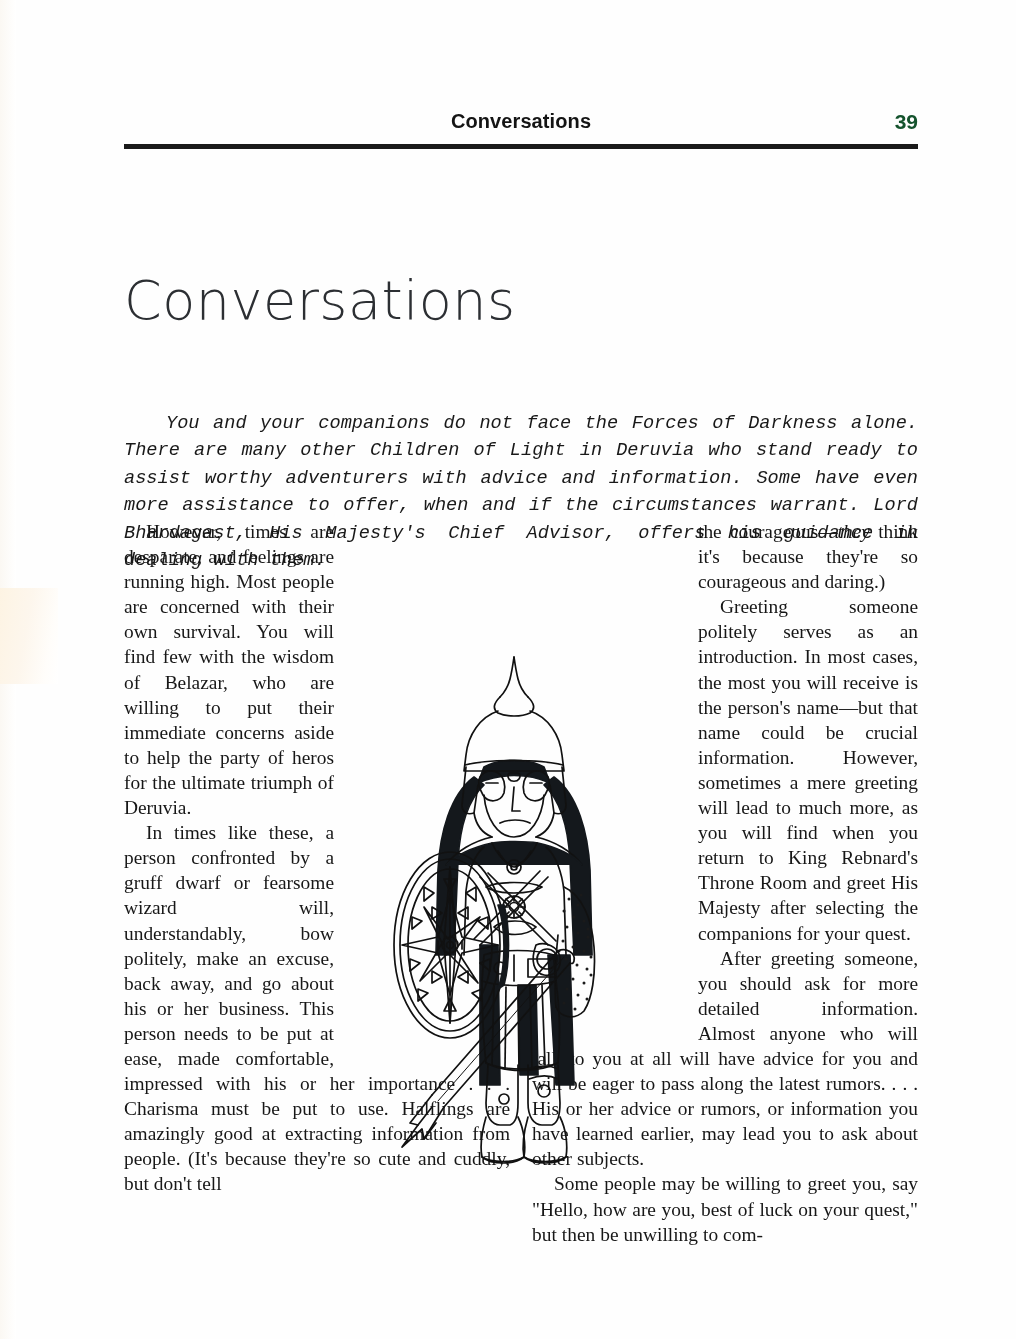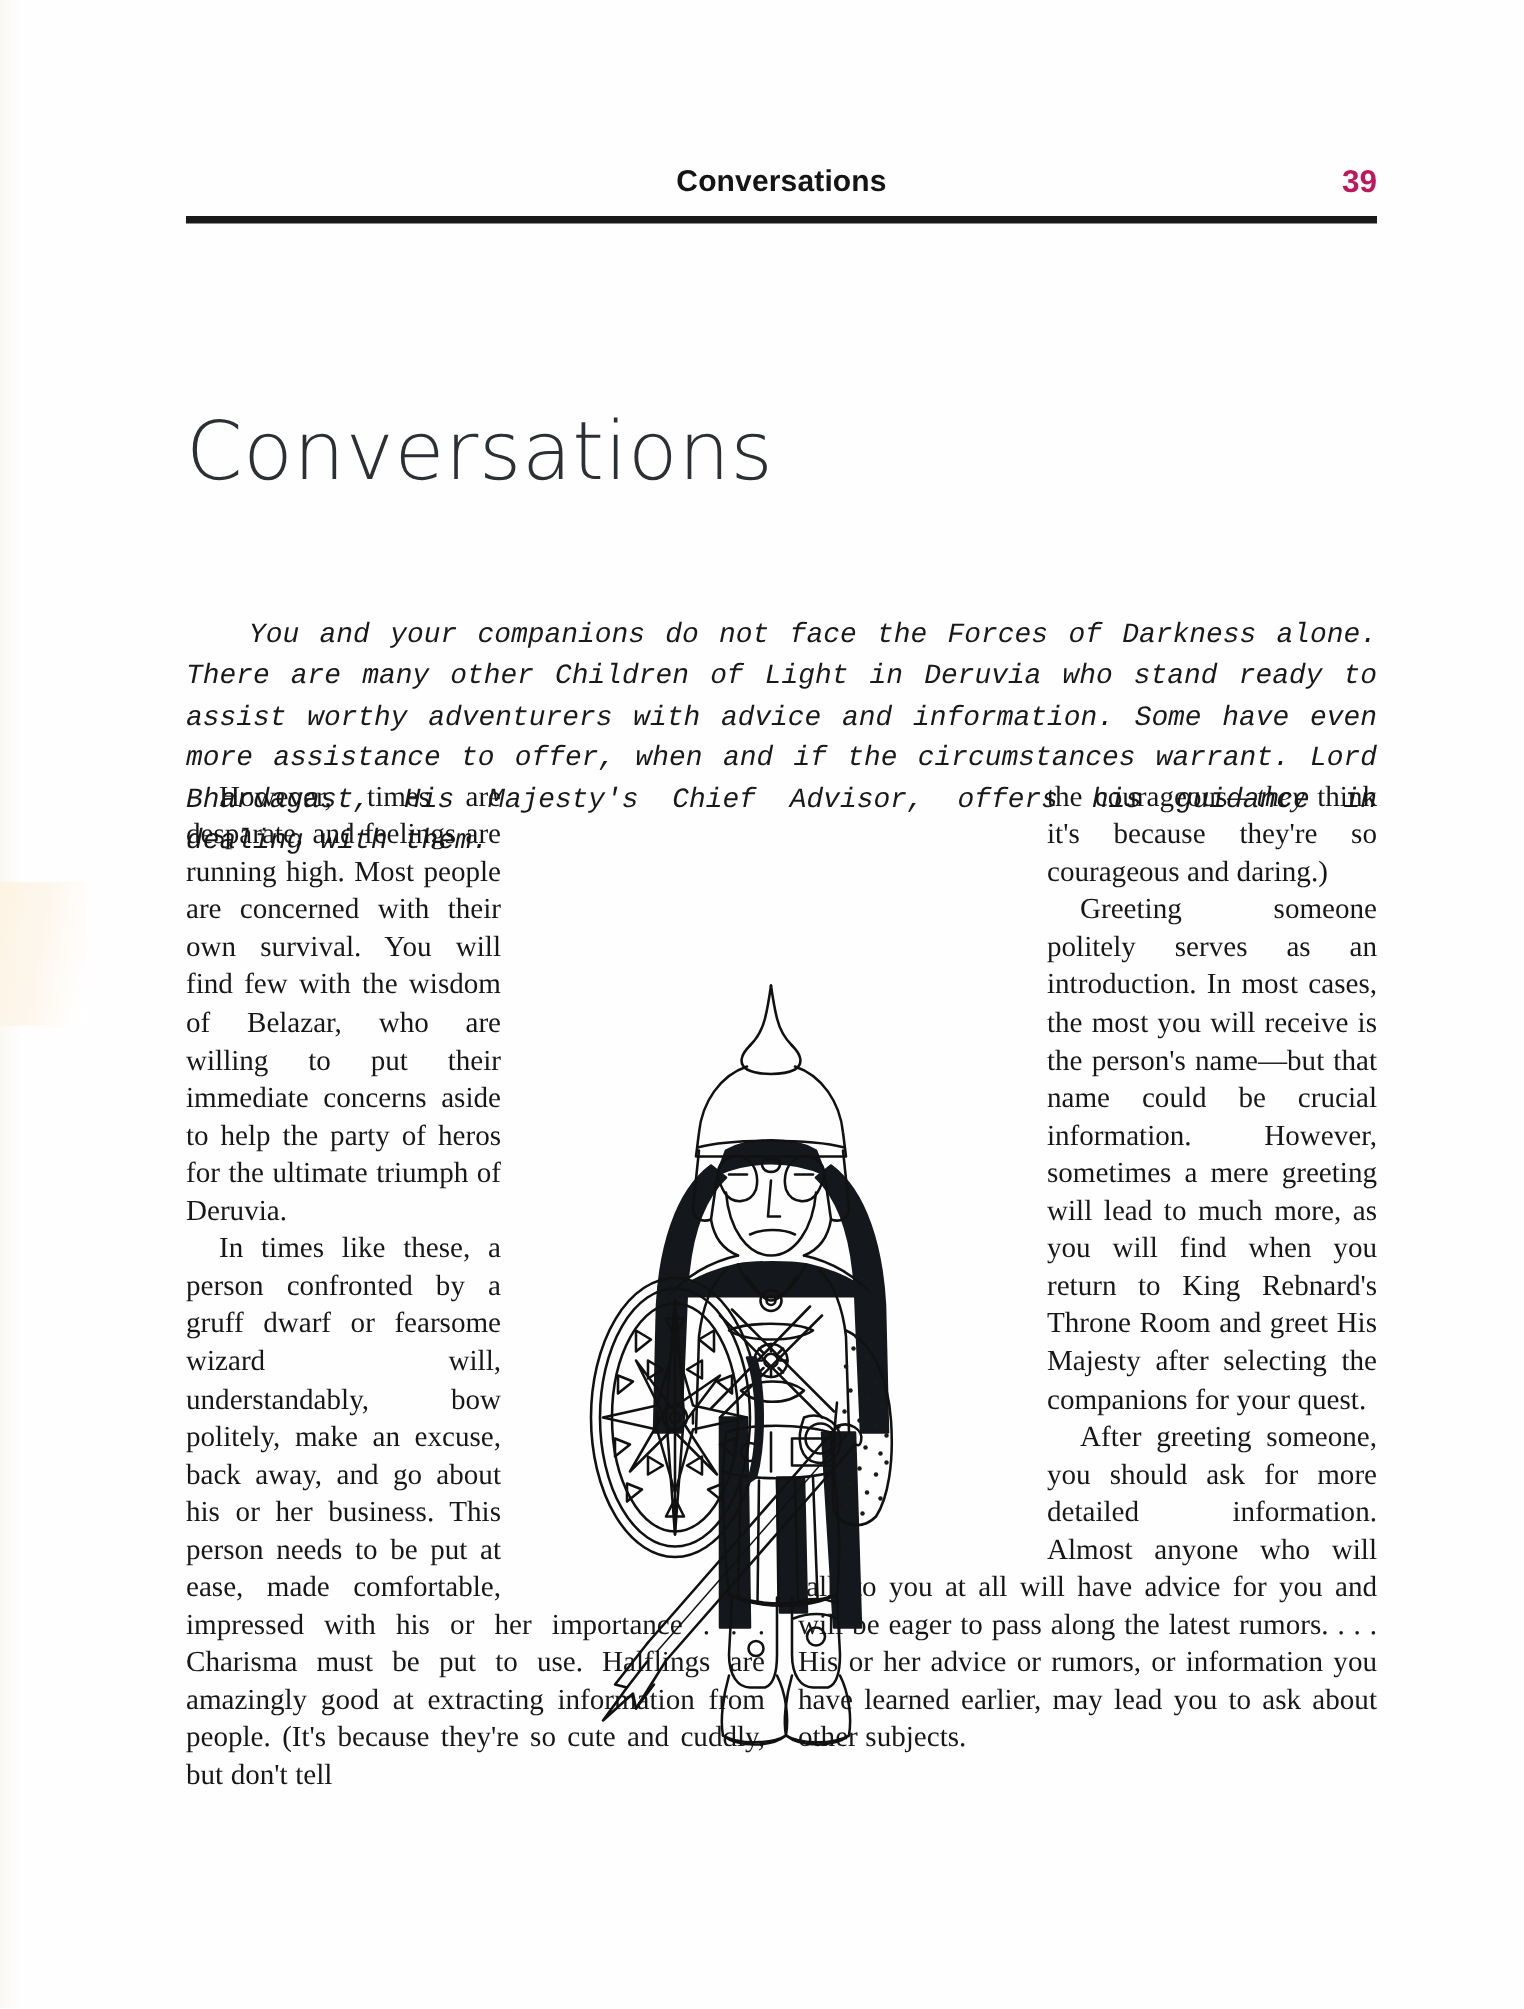--- a/index.html
+++ b/index.html
@@ -58,21 +58,21 @@
     letter-spacing: .1px;
     color: #141414;
   }
   .runhead-pageno {
     position: absolute;
     right: 0;
     top: 0;
     font-family: "Liberation Sans", "DejaVu Sans", sans-serif;
     font-weight: bold;
     font-size: 21px;
-    color: #be185d;
+    color: #14532d;
   }
   .runhead-rule {
     position: absolute;
     left: 124px;
     top: 144px;
     width: 794px;
     height: 5px;
     background: #1a1a1a;
   }
 
@@ -177,20 +177,21 @@
     <div class="cut-left"></div>
     <p>However, times are desparate, and feelings are running high. Most people are concerned with their own survival. You will find few with the wisdom of Belazar, who are willing to put their immediate concerns aside to help the party of heros for the ultimate triumph of Deruvia.</p>
     <p>In times like these, a person confronted by a gruff dwarf or fearsome wizard will, understandably, bow politely, make an excuse, back away, and go about his or her business. This person needs to be put at ease, made comfortable, impressed with his or her importance . . . Charisma must be put to use. Halflings are amazingly good at extracting information from people. (It's because they're so cute and cuddly, but don't tell</p>
   </div>
 
   <div class="col col-right">
     <div class="cut-right"></div>
     <p class="noindent"><span>the courageous—</span><em>they</em><span> think it's because they're so courageous and daring.)</span></p>
     <p>Greeting someone politely serves as an introduction. In most cases, the most you will receive is the person's name—but that name could be crucial information. However, sometimes a mere greeting will lead to much more, as you will find when you return to King Rebnard's Throne Room and greet His Majesty after selecting the companions for your quest.</p>
     <p>After greeting someone, you should ask for more detailed information. Almost anyone who will talk to you at all will have advice for you and will be eager to pass along the latest rumors. . . . His or her advice or rumors, or information you have learned earlier, may lead you to ask about other subjects.</p>
+    <p>Some people may be willing to greet you, say "Hello, how are you, best of luck on your quest," but then be unwilling to com-</p>
   </div>
 
   <div class="illustration">
     <svg viewBox="0 0 252 520" xmlns="http://www.w3.org/2000/svg" fill="none" stroke="#111111" stroke-width="1.7" stroke-linecap="round" stroke-linejoin="round">
 
       <path d="M86 122 C62 140 52 178 50 215 L48 300 L66 300 L70 205 C72 170 80 145 96 130 Z" fill="#14181c" stroke="#14181c"></path>
       <path d="M166 122 C190 140 200 178 202 215 L204 300 L186 300 L182 205 C180 170 172 145 156 130 Z" fill="#14181c" stroke="#14181c"></path>
       <path d="M96 112 C112 103 140 103 156 112 L162 128 C140 118 112 118 90 128 Z" fill="#14181c" stroke="#14181c"></path>
 
       <path d="M92 290 L92 430 L112 430 L110 290 Z" fill="#14181c" stroke="#14181c"></path>

